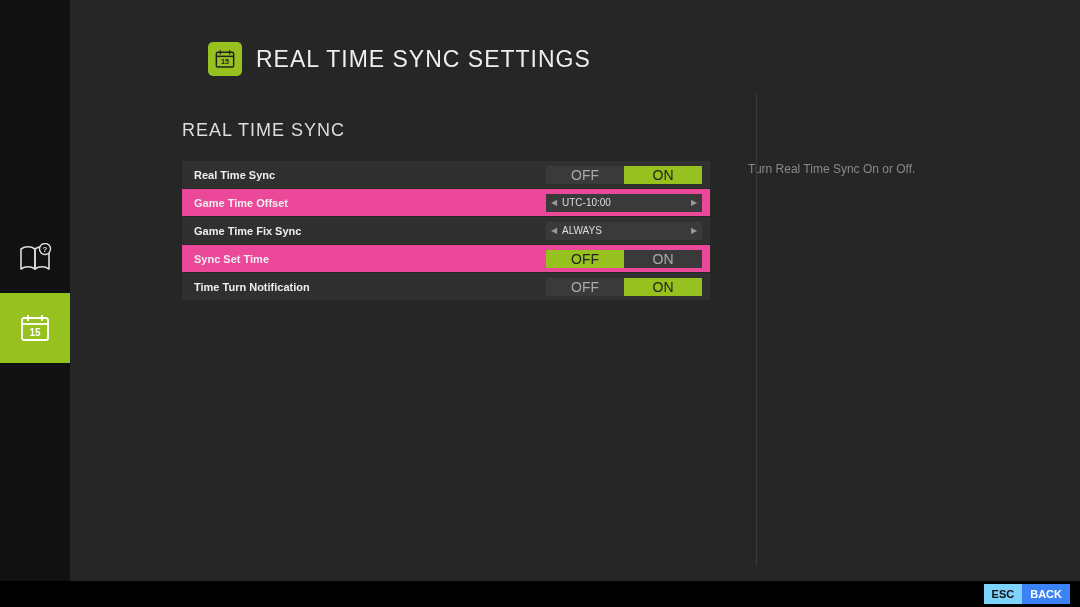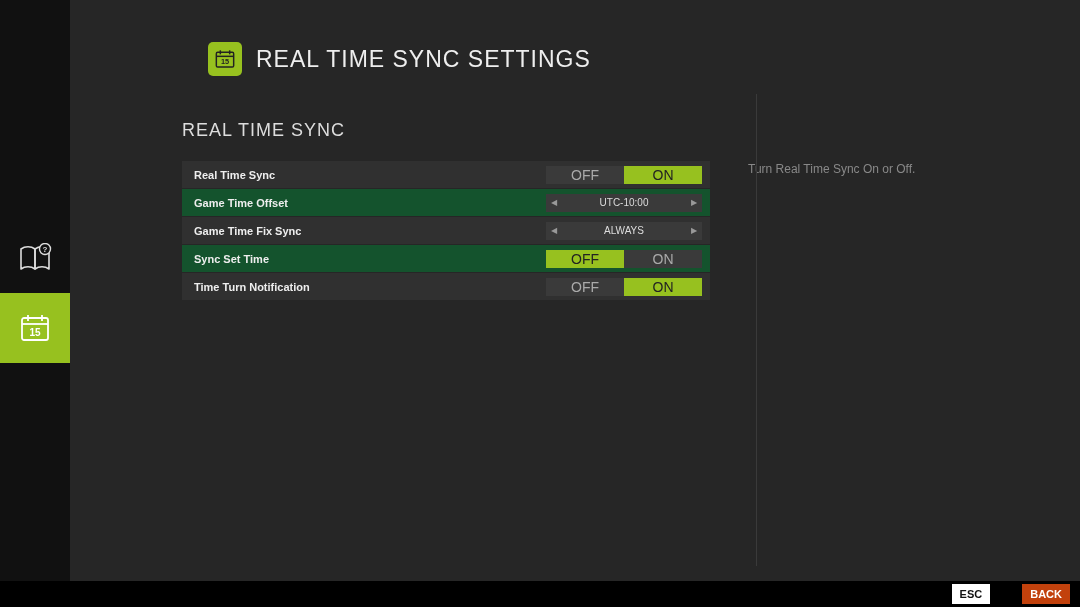--- a/index.html
+++ b/index.html
@@ -86,21 +86,21 @@
     color: #ddd;
     margin-bottom: 20px;
   }
   .row {
     display: flex;
     align-items: center;
     justify-content: space-between;
     height: 28px;
     padding: 0 8px 0 12px;
     margin-bottom: 0;
-    background: #14532d;
+    background: #ec4899;
     border-bottom: 1px solid #262626;
   }
   .row:nth-child(odd) { background: #303030; }
   .row-label {
     font-size: 11px;
     font-weight: 600;
     color: #eee;
   }
   .toggle {
     display: flex;
@@ -132,21 +132,21 @@
   }
   .selector .arrow {
     width: 16px;
     text-align: center;
     font-size: 8px;
     color: #999;
     cursor: pointer;
   }
   .selector .value {
     flex: 1;
-    text-align: center;
+    text-align: left;
     font-size: 10px;
     color: #ddd;
   }
   .divider {
     position: absolute;
     top: 94px;
     left: 686px;
     width: 1px;
     height: 472px;
     background: #3a3a3a;
@@ -174,27 +174,26 @@
   .foot-btn {
     display: flex;
     align-items: center;
     height: 20px;
     padding: 0 8px;
     font-size: 11px;
     font-weight: 700;
     cursor: pointer;
   }
   .foot-esc {
-    background: #ffffff;
+    background: #7dd3fc;
     color: #111;
   }
   .foot-back {
-    background: #c2410c;
+    background: #3b82f6;
     color: #fff;
-    margin-left: 32px;
   }
 </style>
 </head>
 <body>
 
 <div class="outer">
   <div class="left-rail">
     <div class="rail-item rail-help">
       <svg width="34" height="30" viewBox="0 0 34 30">
         <g fill="none" stroke="#ddd" stroke-width="1.6" stroke-linejoin="round">

